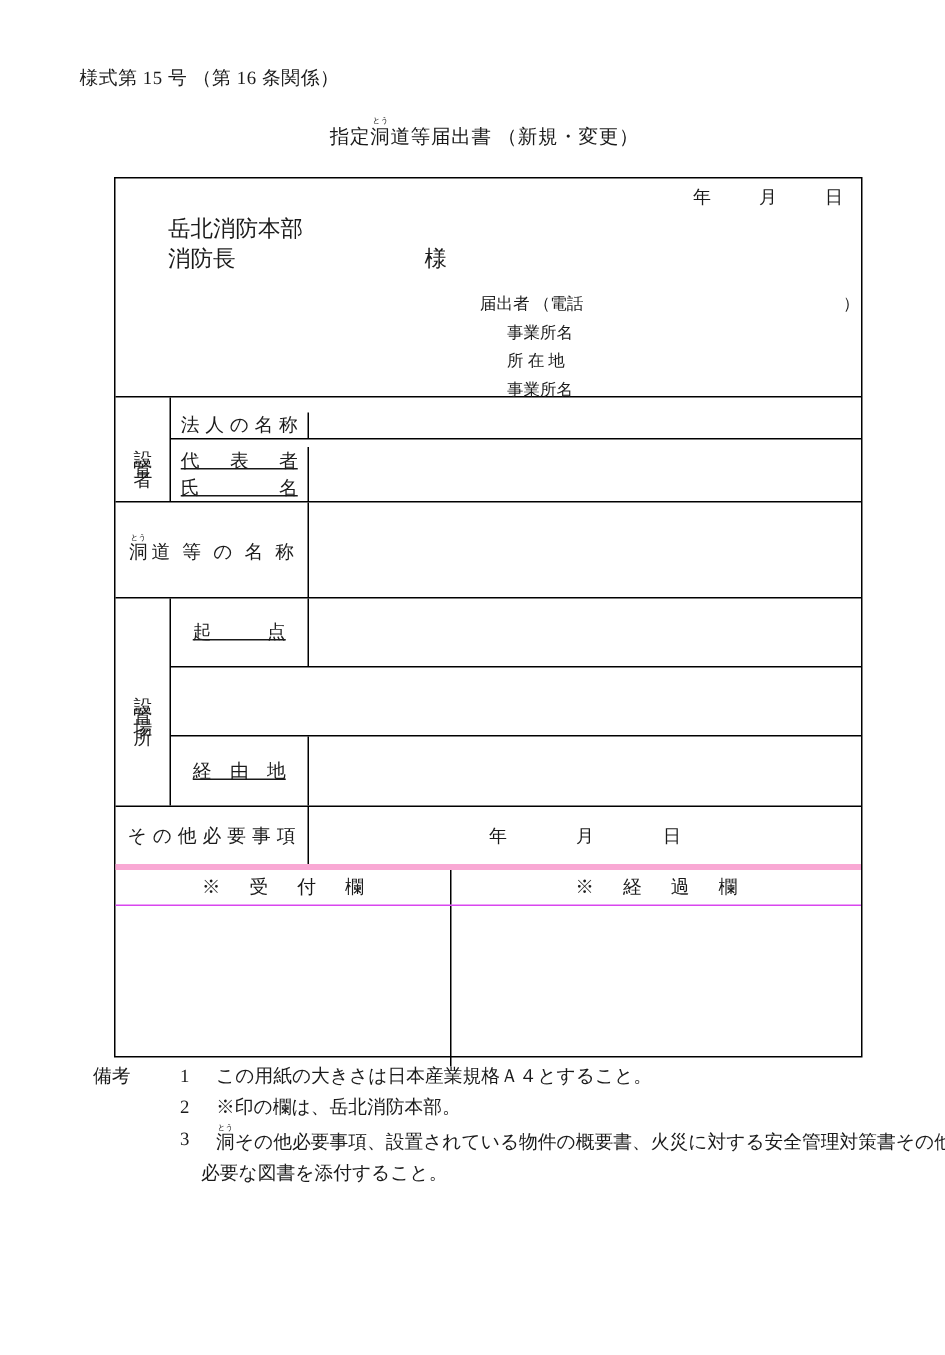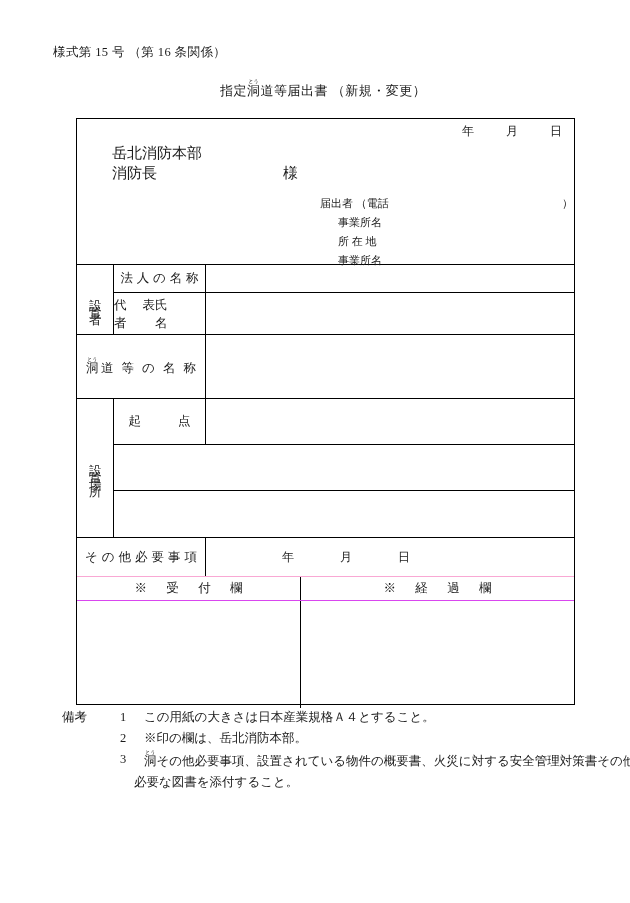--- a/index.html
+++ b/index.html
@@ -153,38 +153,40 @@
   .installer-block { display: flex; border-bottom: 1px solid #000; }
   .installer-vcol {
     width: 37px;
     border-right: 1px solid #000;
     display: flex;
     align-items: center;
     justify-content: center;
     box-sizing: border-box;
   }
   .installer-rows { flex: 1; }
-  .installer-rows .row { border-bottom: 1px solid #000; }
+  .installer-rows .row { border-bottom: 1px solid #000; align-items: flex-end; }
   .installer-rows .row:last-child { border-bottom: none; }
   .lbl-col {
     width: 92px;
     box-sizing: border-box;
     border-right: 1px solid #000;
     display: flex;
     align-items: center;
     justify-content: center;
     font-size: 12.5px;
   }
   .lbl-col .spread { width: 78px; }
   .val-col { flex: 1; }
 
   .two-line-label {
     display: flex;
+    flex-direction: column;
     justify-content: center;
     line-height: 18px;
+    text-decoration: underline;
   }
   .two-line-label .spread { width: 78px; }
 
   
   .name-row { display: flex; height: 63px; border-bottom: 1px solid #000; }
   .name-row .lbl {
     width: 129px;
     box-sizing: border-box;
     border-right: 1px solid #000;
     display: flex;
@@ -209,24 +211,24 @@
   .place-rows .row:last-child { border-bottom: none; }
   .place-lbl {
     width: 92px;
     box-sizing: border-box;
     border-right: 1px solid #000;
     display: flex;
     align-items: center;
     justify-content: center;
     font-size: 12.5px;
   }
-  .place-lbl .spread { width: 62px; }
-
-  
-  .other-row { display: flex; height: 38px; border-bottom: 1px solid #f9a8d4; }
+  .place-lbl .spread { width: 62px; text-decoration: underline; }
+
+  
+  .other-row { display: flex; height: 38px; border-bottom: 4px solid #f9a8d4; gap: 44px; }
   .other-lbl {
     width: 129px;
     box-sizing: border-box;
     border-right: 1px solid #000;
     display: flex;
     align-items: center;
     justify-content: center;
     font-size: 12.5px;
   }
   .other-lbl .spread { width: 112px; }
@@ -359,20 +361,23 @@
         <div class="row">
           <div class="place-lbl">
             <span class="spread">起 点</span>
           </div>
           <div class="cell val-col"></div>
         </div>
         <div class="row">
           <div class="cell val-col"></div>
         </div>
         <div class="row">
+          <div class="place-lbl">
+            <span class="spread">経 由 地</span>
+          </div>
           <div class="cell val-col"></div>
         </div>
       </div>
     </div>
 
     <div class="other-row">
       <div class="other-lbl">
         <span class="spread">その他必要事項</span>
       </div>
       <div class="other-val">

